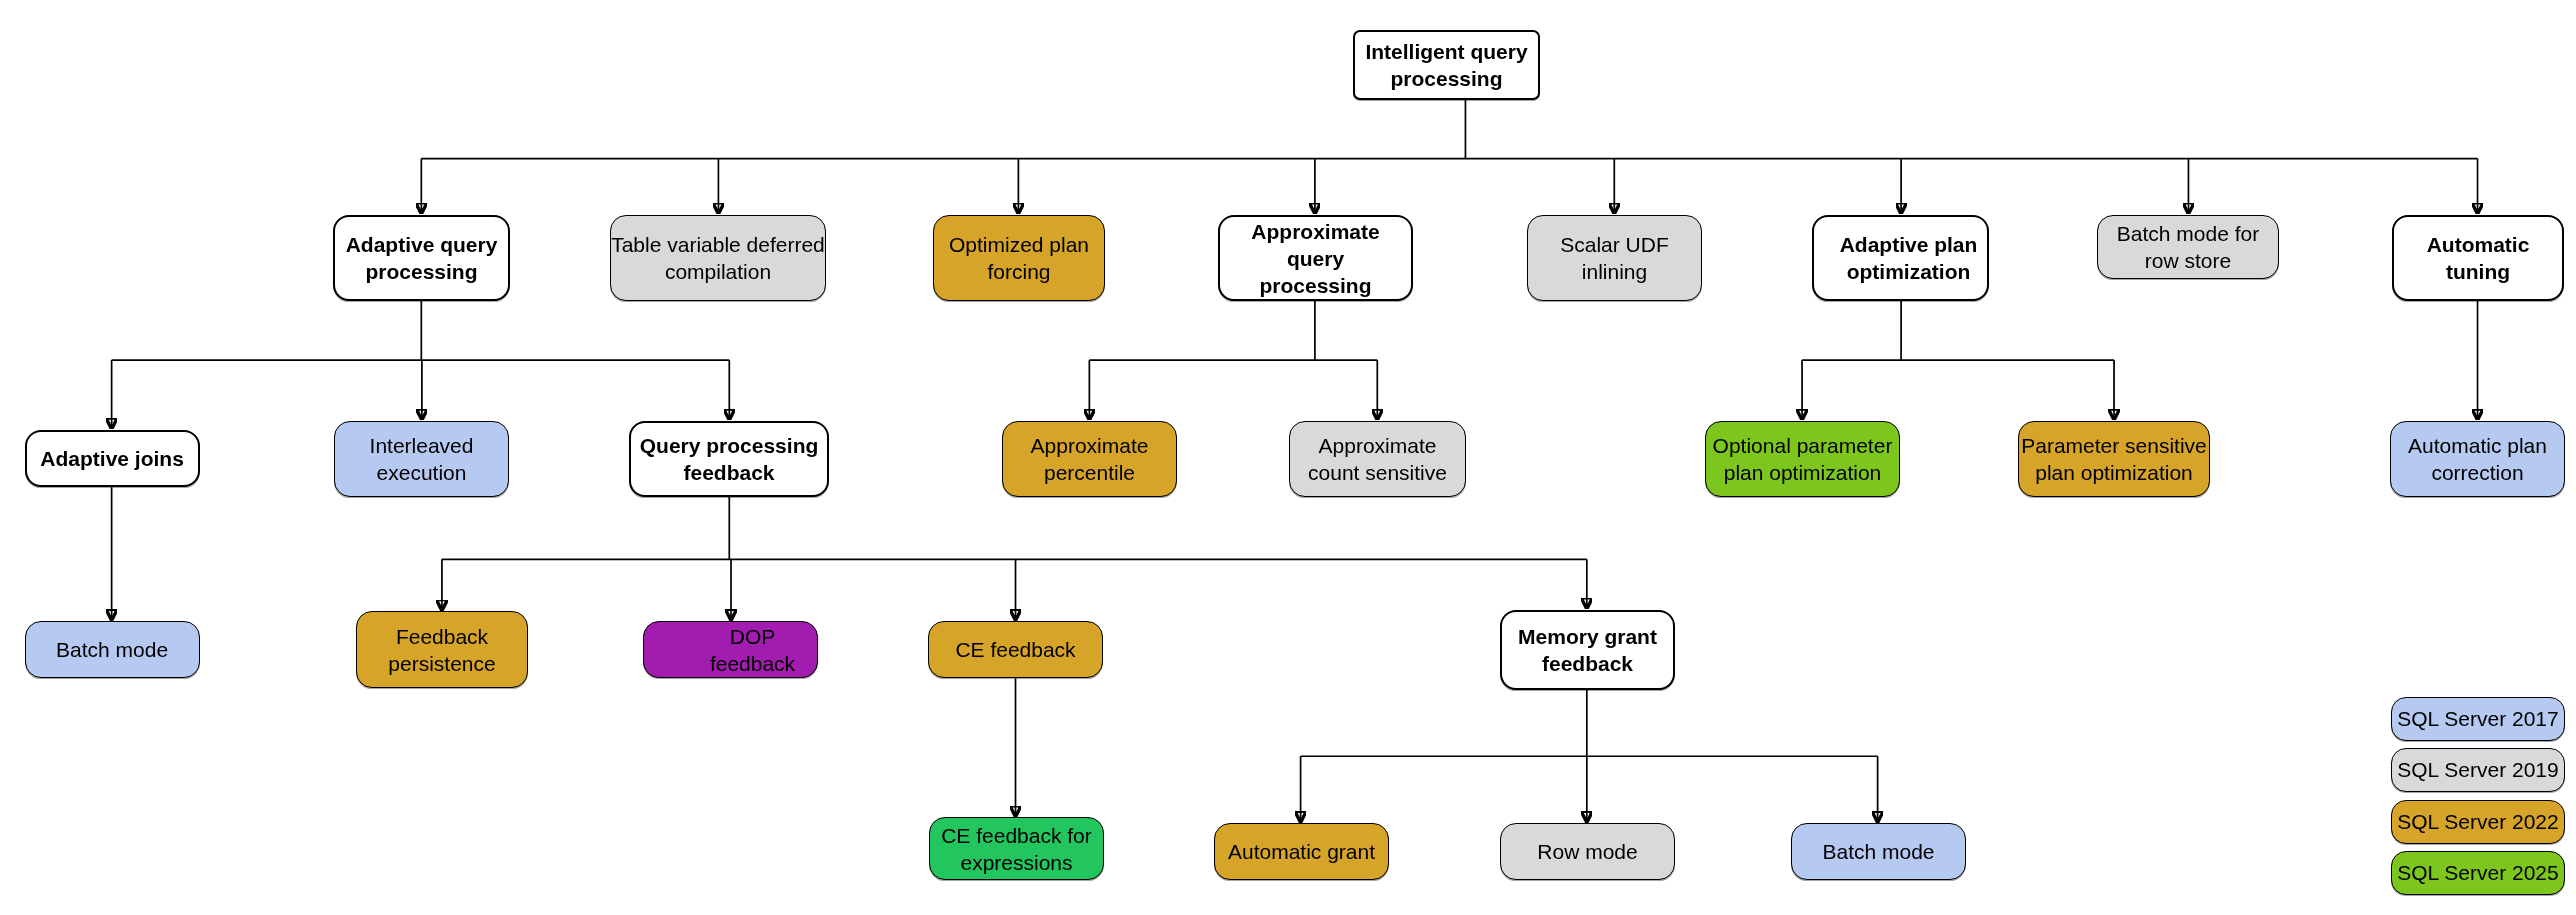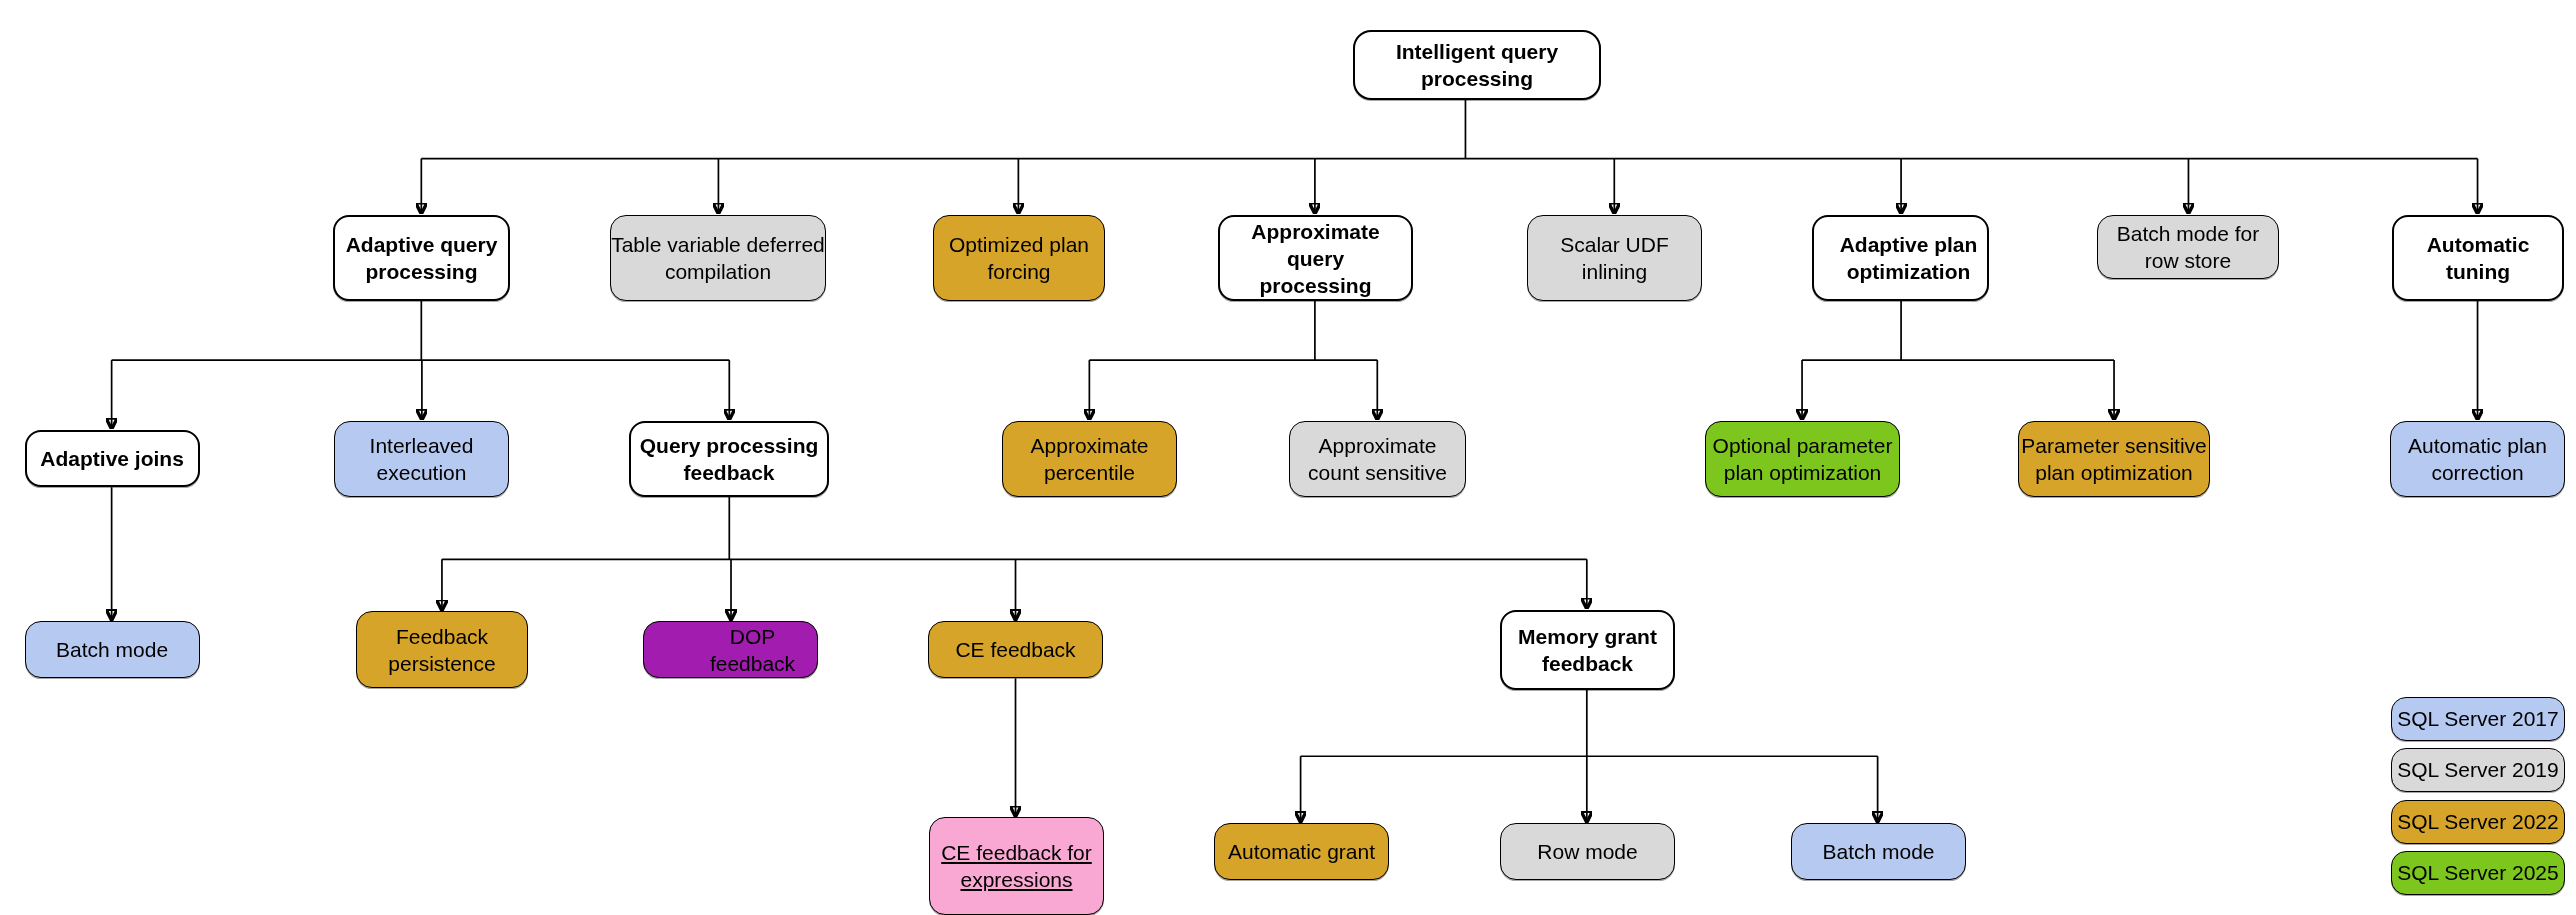--- a/index.html
+++ b/index.html
@@ -92,21 +92,21 @@
     <path d="M1774 1185 V1424" marker-end="url(#arrow)"></path>
 
     <path d="M2772 1205 V1321"></path>
     <path d="M2272 1321 H3280"></path>
     <path d="M2272 1321 V1434" marker-end="url(#arrow)"></path>
     <path d="M2772 1321 V1434" marker-end="url(#arrow)"></path>
     <path d="M3280 1321 V1434" marker-end="url(#arrow)"></path>
   </svg>
 
   <div id="nodes">
-      <div class="node base root" style="left: 1353px; top: 30px; width: 248px; height: 70px; background: rgb(255, 255, 255);">
+      <div class="node base root" style="left: 1353px; top: 30px; width: 187px; height: 70px; background: rgb(255, 255, 255); border-radius: 7px;">
         <span class="lbl">Intelligent query processing</span>
       </div>
       <div class="node base" style="left: 333px; top: 215px; width: 177px; height: 86px; background: rgb(255, 255, 255);">
         <span class="lbl">Adaptive query processing</span>
       </div>
       <div class="node 2019" style="left: 610px; top: 215px; width: 216px; height: 86px; background: rgb(217, 217, 217);">
         <span class="lbl">Table variable deferred compilation</span>
       </div>
       <div class="node 2022" style="left: 933px; top: 215px; width: 172px; height: 86px; background: rgb(215, 164, 42);">
         <span class="lbl">Optimized plan forcing</span>
@@ -158,21 +158,21 @@
       </div>
       <div class="node 2022" style="left: 643px; top: 621px; width: 175px; height: 57px; background: #a21caf; padding-left: 44px;">
         <span class="lbl">DOP feedback</span>
       </div>
       <div class="node 2022" style="left: 928px; top: 621px; width: 175px; height: 57px; background: rgb(215, 164, 42);">
         <span class="lbl">CE feedback</span>
       </div>
       <div class="node base" style="left: 1500px; top: 610px; width: 175px; height: 80px; background: rgb(255, 255, 255);">
         <span class="lbl">Memory grant feedback</span>
       </div>
-      <div class="node 2025" style="left: 929px; top: 817px; width: 175px; height: 98px; background: #f9a8d4; text-decoration: underline;">
+      <div class="node 2025" style="left: 929px; top: 817px; width: 175px; height: 63px; background: #22c55e;">
         <span class="lbl">CE feedback for expressions</span>
       </div>
       <div class="node 2022" style="left: 1214px; top: 823px; width: 175px; height: 57px; background: rgb(215, 164, 42);">
         <span class="lbl">Automatic grant</span>
       </div>
       <div class="node 2019" style="left: 1500px; top: 823px; width: 175px; height: 57px; background: rgb(217, 217, 217);">
         <span class="lbl">Row mode</span>
       </div>
       <div class="node 2017" style="left: 1791px; top: 823px; width: 175px; height: 57px; background: rgb(182, 201, 240);">
         <span class="lbl">Batch mode</span>

